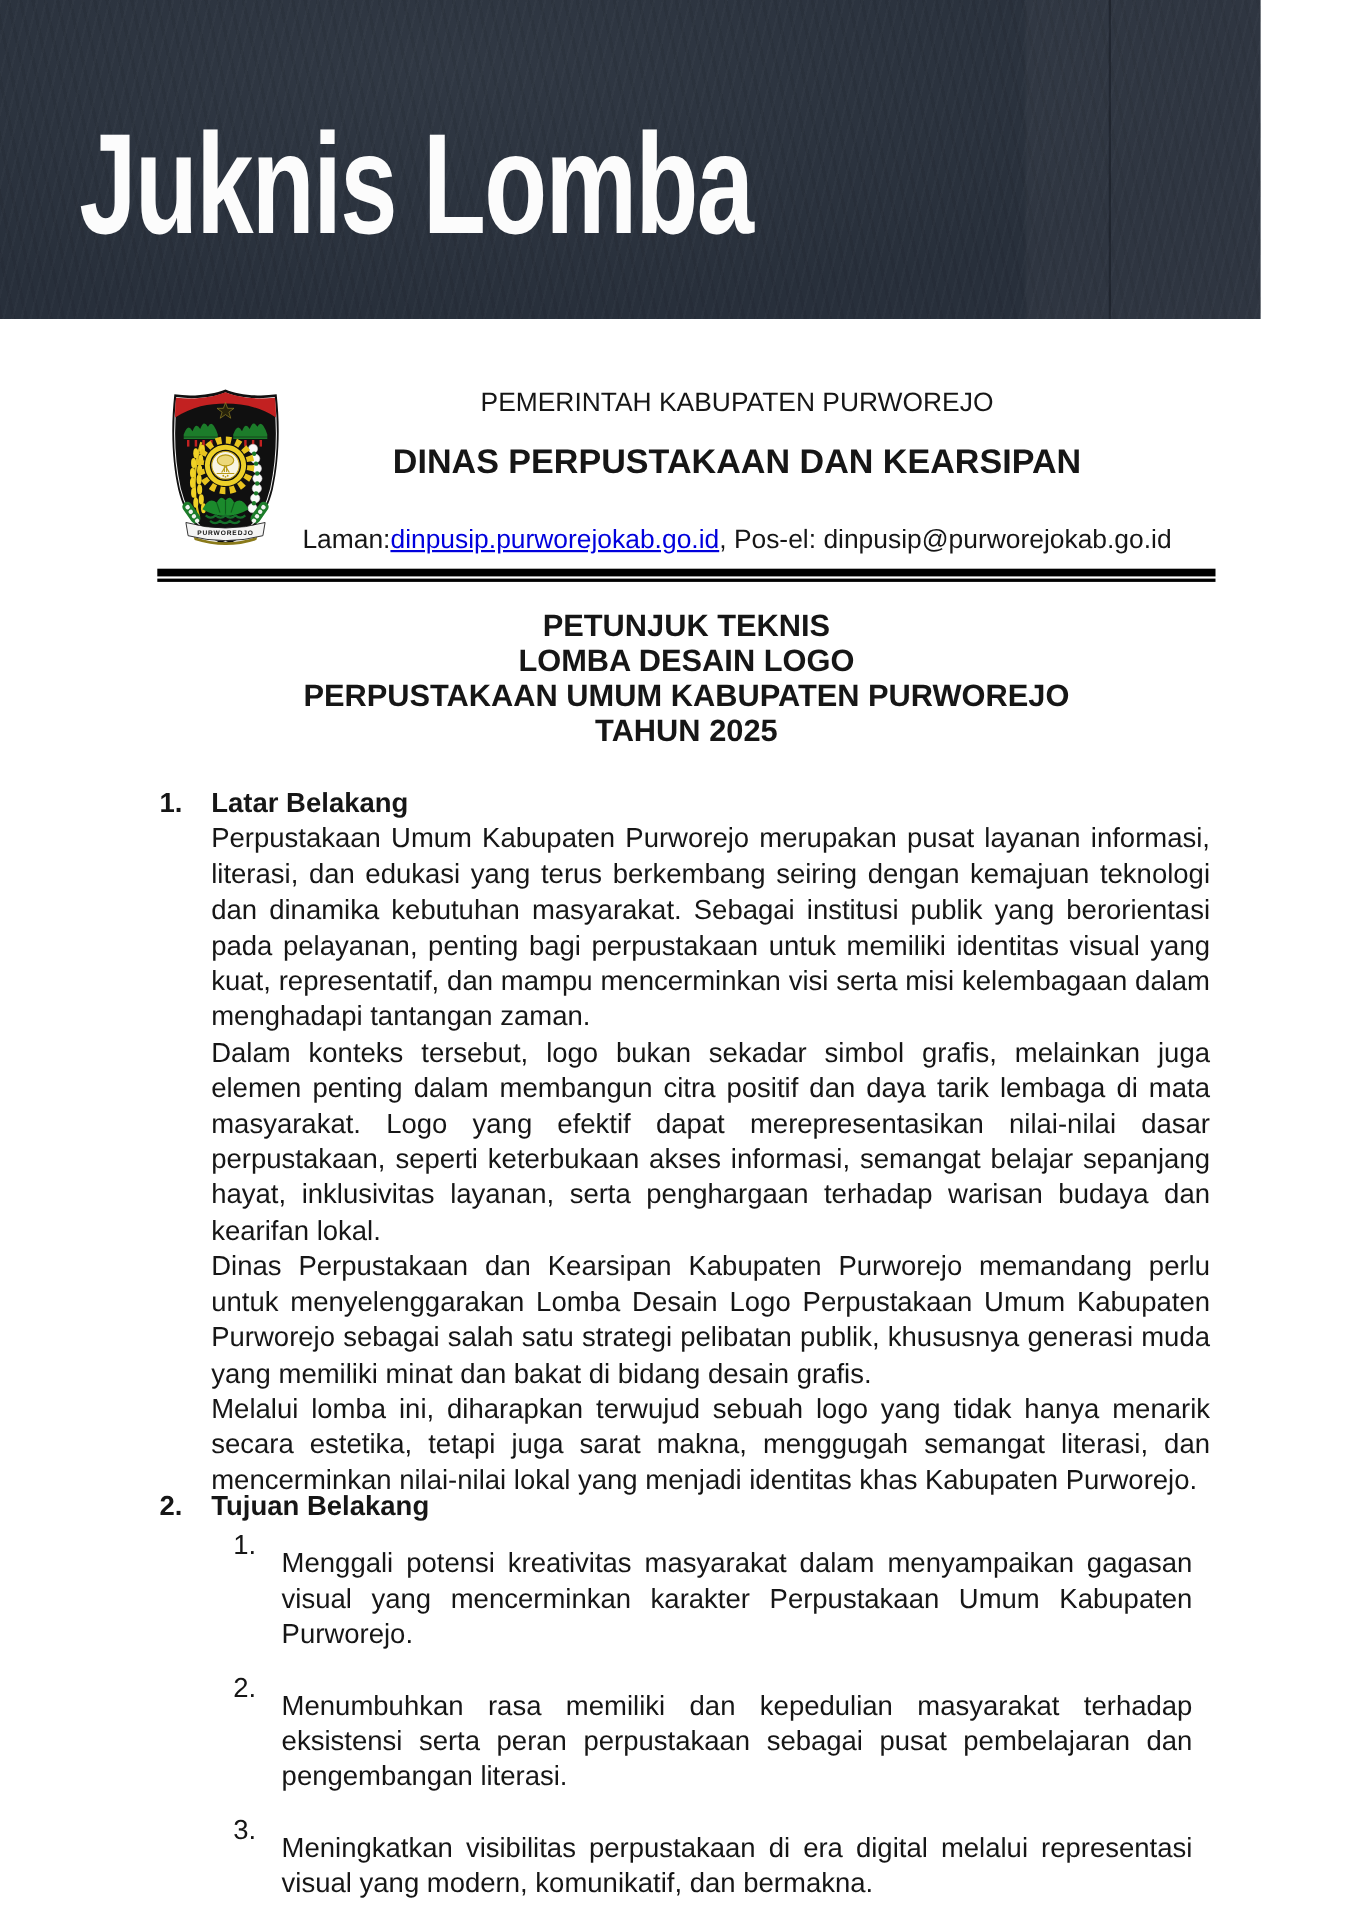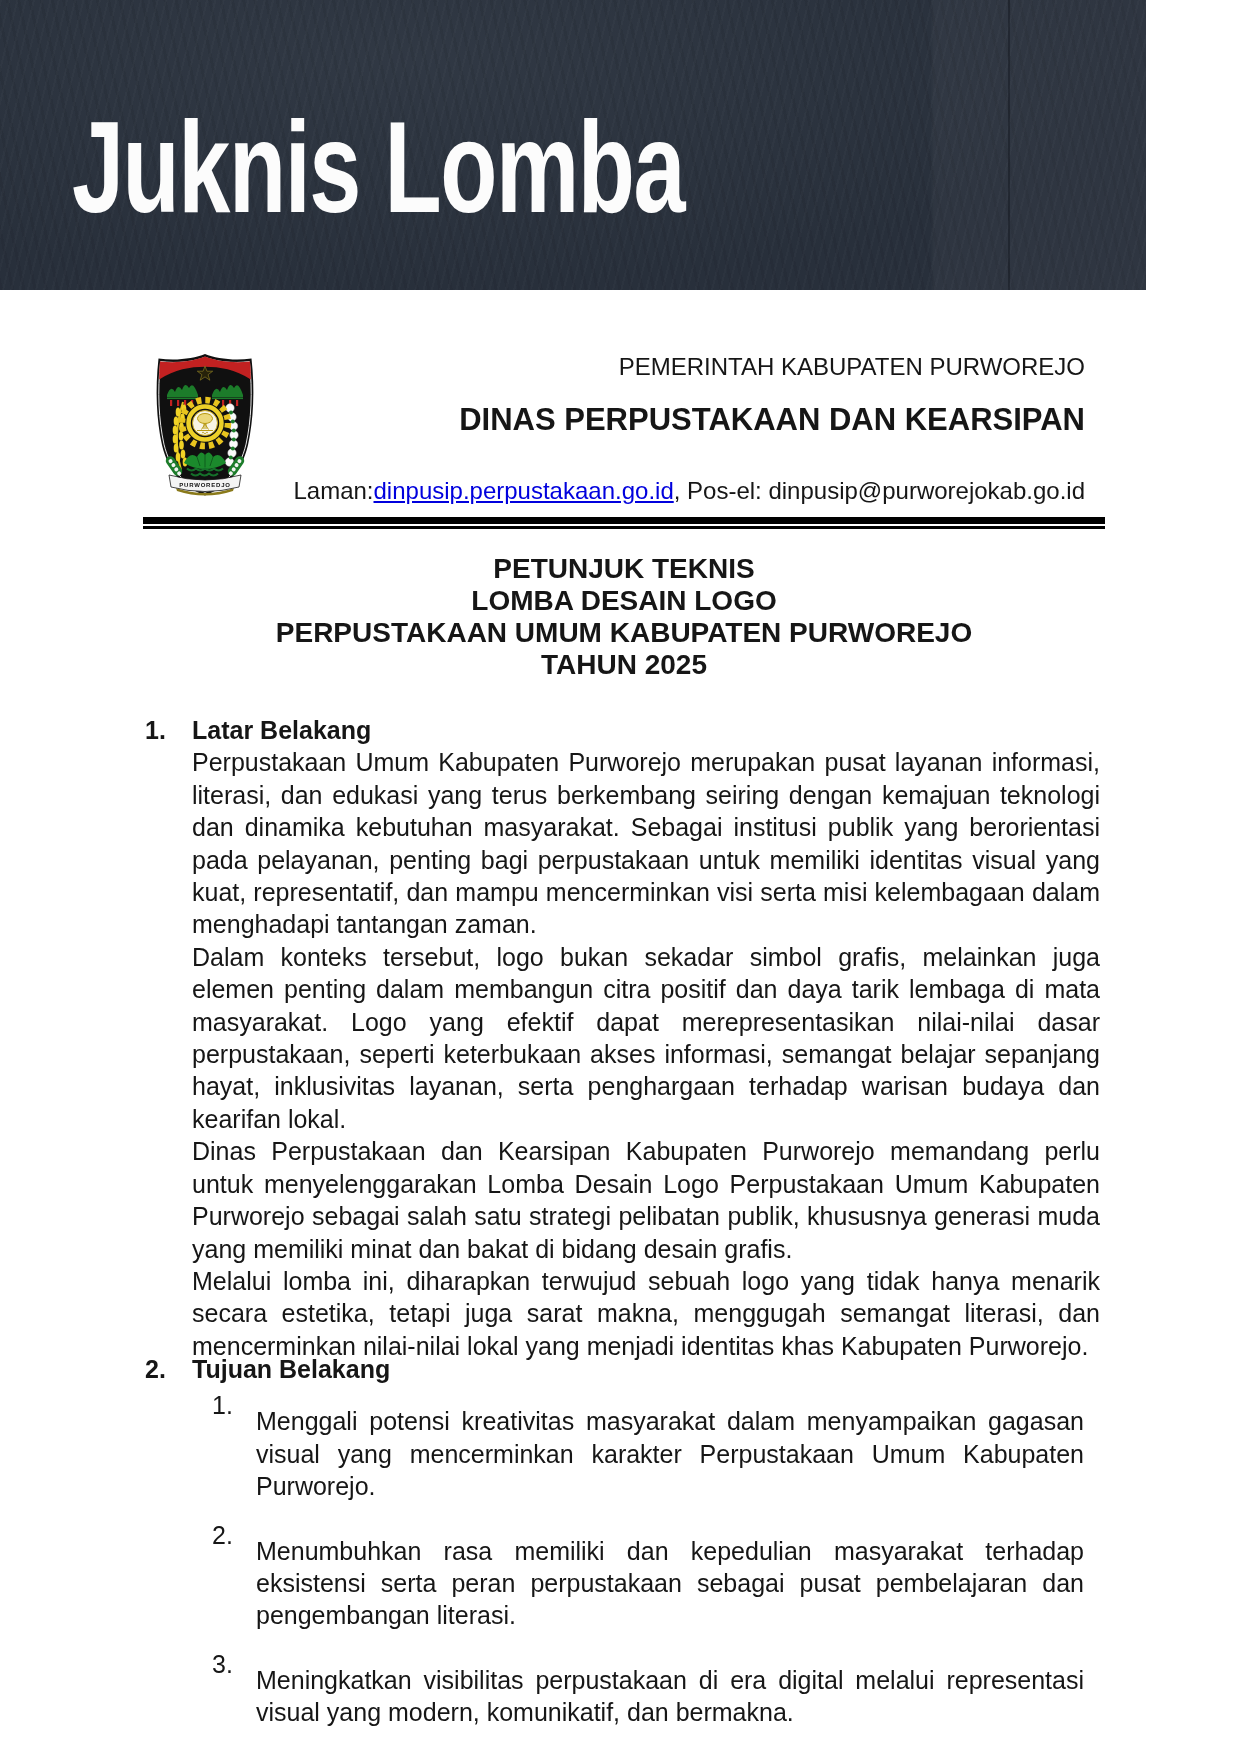--- a/index.html
+++ b/index.html
@@ -19,21 +19,21 @@
     overflow:hidden;
   }
   .banner-seam{position:absolute;left:1008px;top:0;width:2px;height:290px;background:rgba(8,12,18,0.35);}
   .banner-title{
     position:absolute;left:72px;top:102px;margin:0;
     font-size:130px;line-height:1;font-weight:700;letter-spacing:-2px;color:#fcfcfc;
     transform:scaleX(0.72);transform-origin:left top;white-space:nowrap;
   }
   
   .emblem{position:absolute;left:150px;top:352px;width:110px;height:145px;}
-  .lh{position:absolute;left:285px;width:800px;text-align:right;white-space:nowrap;}
+  .lh{position:absolute;left:270px;width:800px;text-align:center;white-space:nowrap;}
   .lh1{top:352px;font-size:24px;line-height:30px;}
   .lh2{top:383px;font-size:31px;line-height:34px;font-weight:700;margin-top:20px;}
   .lh3{top:417px;font-size:24px;line-height:30px;}
   .lh4{top:447px;font-size:24px;line-height:30px;}
   .lh5{top:476px;font-size:24px;line-height:30px;}
   .lh5 a{color:#0000dd;text-decoration:underline;}
   .rule-thick{position:absolute;left:143px;top:517px;width:962px;height:7px;background:#000;}
   .rule-thin{position:absolute;left:143px;top:526px;width:962px;height:3px;background:#000;}
   
   .doc-title{
@@ -167,21 +167,21 @@
           <circle cx="0" cy="9" r="2" fill="#f2f2f2"></circle>
       </g>
     </g>
     <path d="M26,136 Q55,146 84,136 L83,139 Q55,148 27,139 Z" fill="#8a7a1a"></path>
     <path d="M19,123 Q55,133 91,123 L89,135 Q55,144 21,135 Z" fill="#f4f4f4" stroke="#1a1a1a" stroke-width="0.8"></path>
     <text x="55" y="134.5" text-anchor="middle" font-size="6" font-weight="bold" letter-spacing="0.8" fill="#111">PURWOREDJO</text>
   </svg>
 
   <div class="lh lh1">PEMERINTAH KABUPATEN PURWOREJO</div>
   <div class="lh lh2">DINAS PERPUSTAKAAN DAN KEARSIPAN</div>
-  <div class="lh lh5"><span>Laman:</span><a href="#">dinpusip.perpustakaan.go.id</a><span>, Pos-el: dinpusip@purworejokab.go.id</span></div>
+  <div class="lh lh5"><span>Laman:</span><a href="#">dinpusip.purworejokab.go.id</a><span>, Pos-el: dinpusip@purworejokab.go.id</span></div>
 
   <div class="rule-thick"></div>
   <div class="rule-thin"></div>
 
   <div class="doc-title">
     <div>PETUNJUK TEKNIS</div>
     <div>LOMBA DESAIN LOGO</div>
     <div>PERPUSTAKAAN UMUM KABUPATEN PURWOREJO</div>
     <div>TAHUN 2025</div>
   </div>

